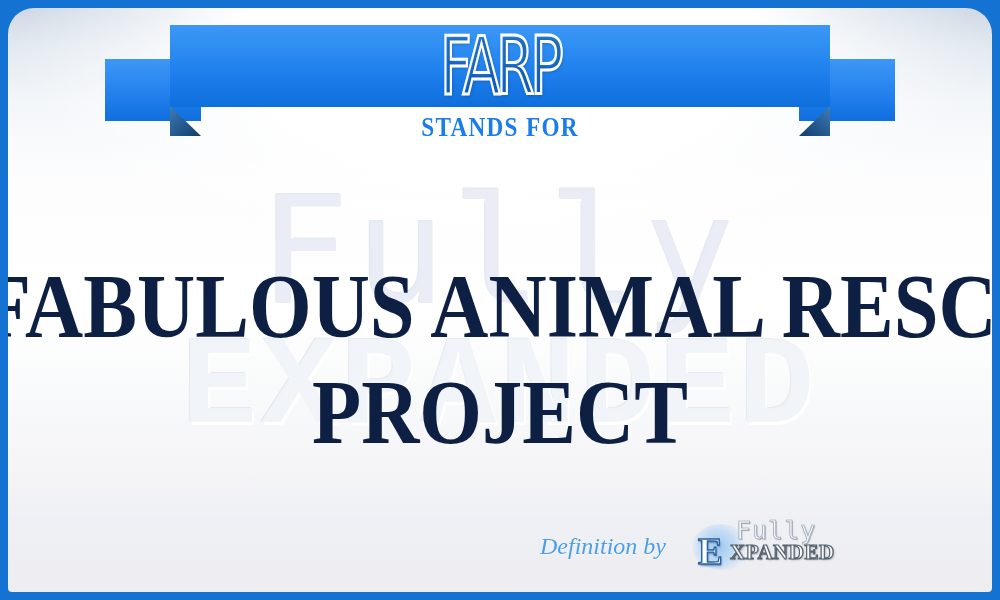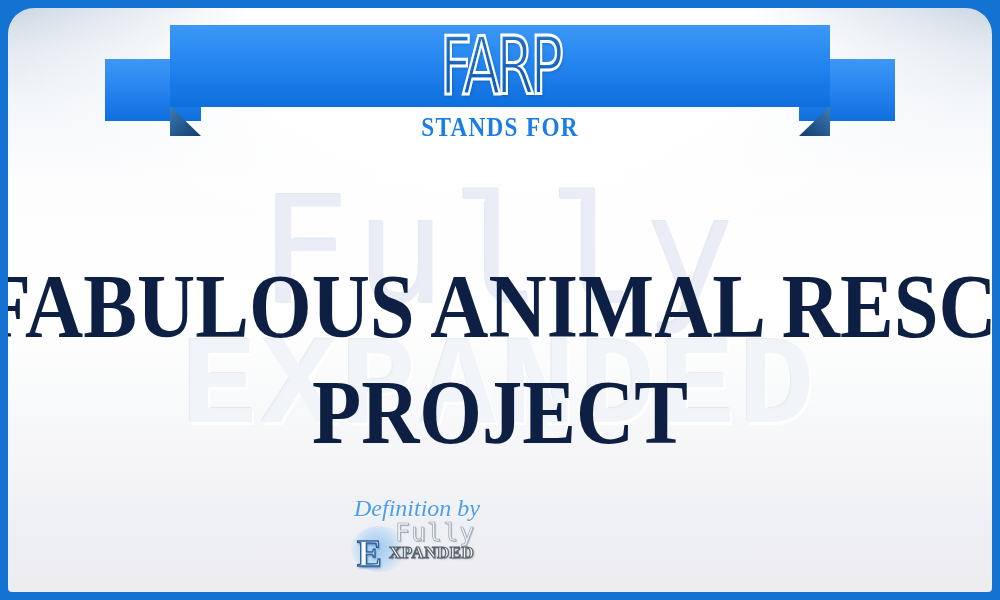--- a/index.html
+++ b/index.html
@@ -200,21 +200,20 @@
     position: absolute;
     left: 0;
     bottom: 18px;
     width: 860px;
     height: 56px;
     display: flex;
     align-items: center;
     justify-content: flex-end;
     padding-right: 18px;
     z-index: 12;
-    flex-direction: column;
   }
   .definition-by {
     font-family: "Liberation Serif", serif;
     font-style: italic;
     font-size: 24px;
     color: #4a9ee9;
     margin-right: 24px;
     text-shadow: 0 1px 1px rgba(255,255,255,0.85);
     white-space: nowrap;
   }
@@ -259,21 +258,21 @@
     color: #fbfdff;
     -webkit-text-stroke: 1.4px #2a5f9c;
     text-shadow: 1px 2px 2px rgba(30,80,140,0.6);
   }
   .logo-xpanded {
     position: absolute;
     left: 40px;
     top: 22px;
     font-family: "Liberation Serif", serif;
     font-weight: bold;
-    font-size: 17px;
+    font-size: 21px;
     letter-spacing: 0.5px;
     line-height: 1;
     color: #f7f9fb;
     -webkit-text-stroke: 1.2px #58636e;
     text-shadow: 1px 1px 2px rgba(90,100,112,0.6);
     white-space: nowrap;
   }
 </style>
 </head>
 <body>

